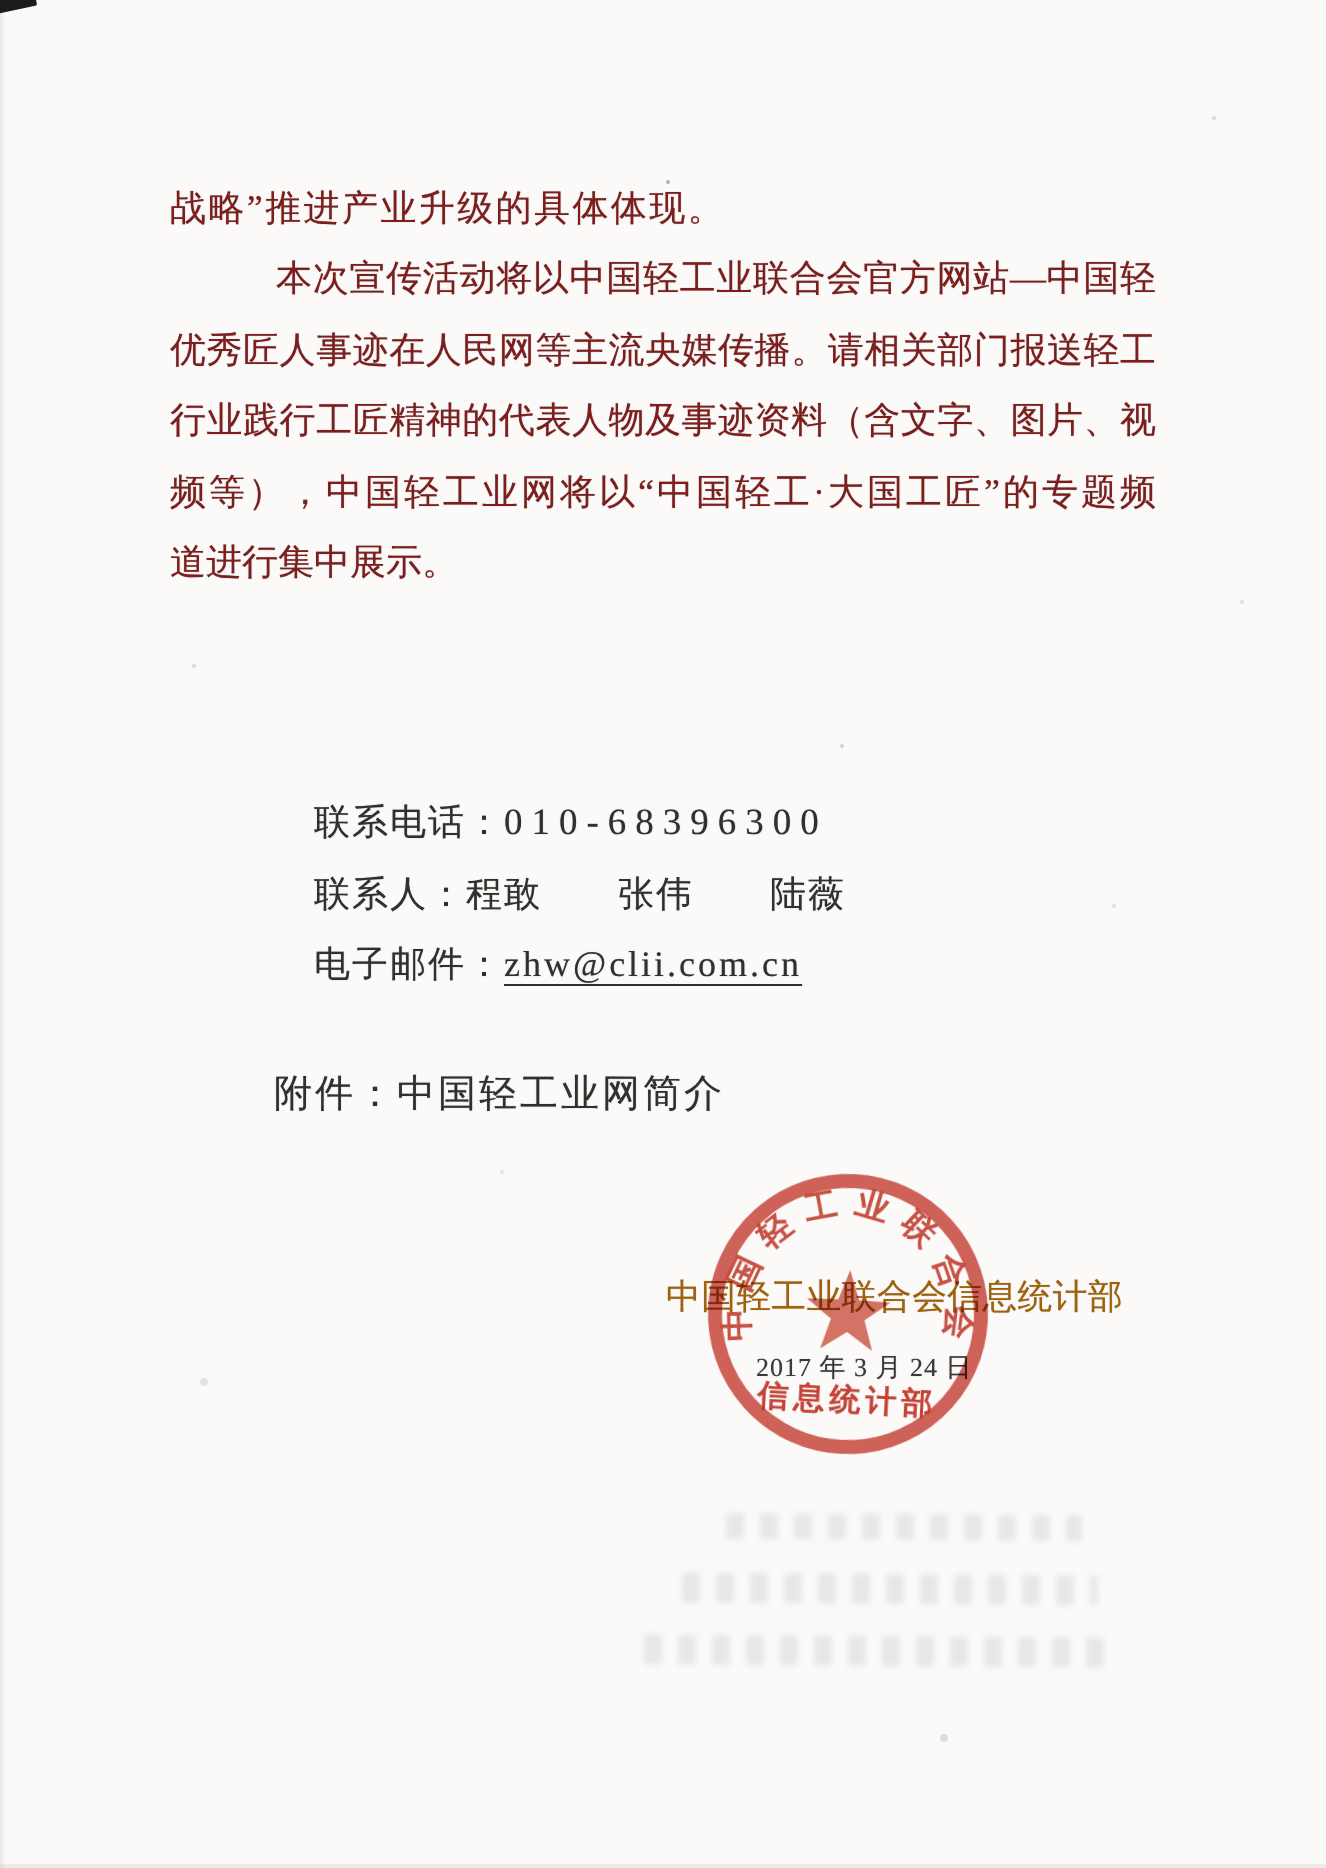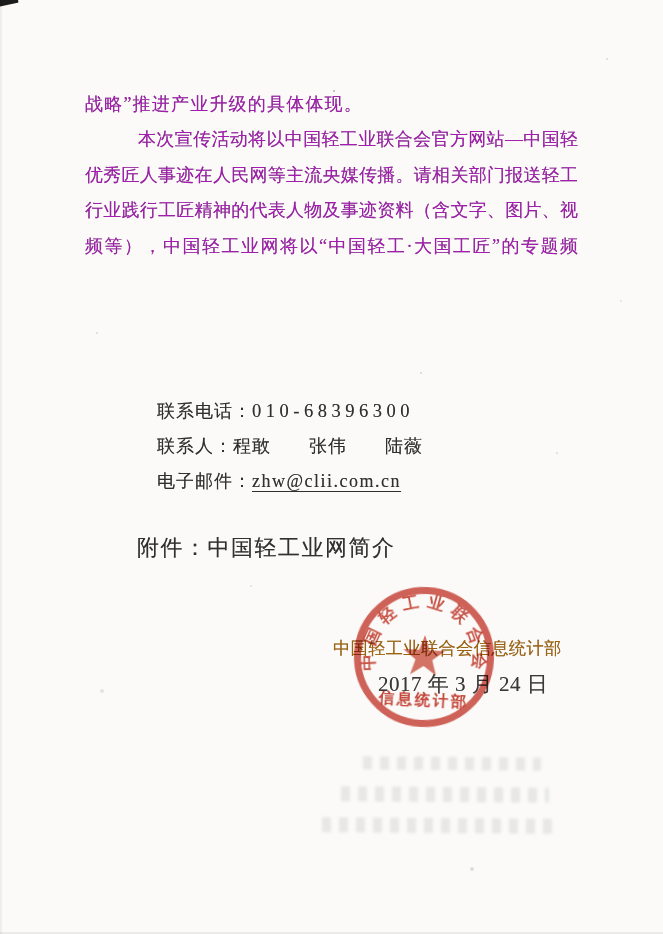--- a/index.html
+++ b/index.html
@@ -37,21 +37,21 @@
       556px 452px 0 0 rgba(120,120,120,.22),
       101px 690px 0 1px rgba(120,120,120,.18),
       471px 868px 0 1px rgba(120,120,120,.22),
       620px 300px 0 0 rgba(120,120,120,.20),
       250px 585px 0 0 rgba(120,120,120,.18);
   }
 
   
   .body-text{
     position:absolute;left:85px;top:87px;width:493px;
-    font-size:18px;line-height:35.4px;color:#a21caf;
+    font-size:18px;line-height:35.4px;color:#7f1d1d;
     text-shadow:0 0 0.5px rgba(40,40,40,.55);
   }
   .line{white-space:nowrap;}
   .jl{white-space:normal;text-align:justify;text-align-last:justify;}
   .first-line{letter-spacing:1.2px;}
   .ind{text-indent:53px;}
   .last-par{font-size:17.6px;text-indent:52px;letter-spacing:0;}
 
   
   .contact{
@@ -63,33 +63,33 @@
   .email-value{
     letter-spacing:1.5px;
     text-decoration:underline;text-underline-offset:4px;
     text-decoration-thickness:1px;
     margin-top:32px;
   }
 
   
   .attachment{
     position:absolute;left:137px;top:530px;
-    font-size:22px;line-height:35px;letter-spacing:1.5px;color:#30302e;
+    font-size:19px;line-height:35px;letter-spacing:1.5px;color:#30302e;
     text-shadow:0 0 0.5px rgba(40,40,40,.5);
   }
 
   
   .sig-org{
     position:absolute;left:333px;top:637px;
     font-size:17.3px;line-height:24px;letter-spacing:.3px;color:#a16207;
     text-shadow:0 0 0.5px rgba(40,40,40,.45);
   }
   .sig-date{
     position:absolute;left:378px;top:672px;
-    font-size:21px;line-height:24px;letter-spacing:.5px;color:#3a3937;
+    font-size:13px;line-height:24px;letter-spacing:.5px;color:#3a3937;
     text-shadow:0 0 0.5px rgba(40,40,40,.45);
   }
 
   
   .seal{
     position:absolute;left:352px;top:585px;width:144px;height:144px;
     mix-blend-mode:multiply;opacity:.93;
     transform:rotate(3deg);
     filter:blur(.3px);
   }
@@ -115,20 +115,21 @@
   <div class="edge-left"></div>
   <div class="edge-bottom"></div>
   <div class="speck"></div>
 
   <div class="body-text">
     <div class="line first-line">战略”推进产业升级的具体体现。</div>
     <div class="line jl ind">本次宣传活动将以中国轻工业联合会官方网站—中国轻</div>
     <div class="line jl">优秀匠人事迹在人民网等主流央媒传播。请相关部门报送轻工</div>
     <div class="line jl">行业践行工匠精神的代表人物及事迹资料（含文字、图片、视</div>
     <div class="line jl">频等），中国轻工业网将以“中国轻工·大国工匠”的专题频</div>
+    <div class="line">道进行集中展示。</div>
   </div>
 
   <div class="contact">
     <div class="cline">
       <span>联系电话：</span><span class="phone-value">010-68396300</span>
     </div>
     <div class="cline">
       <span>联系人：</span><span>程敢　　张伟　　陆薇</span>
     </div>
     <div class="cline">

